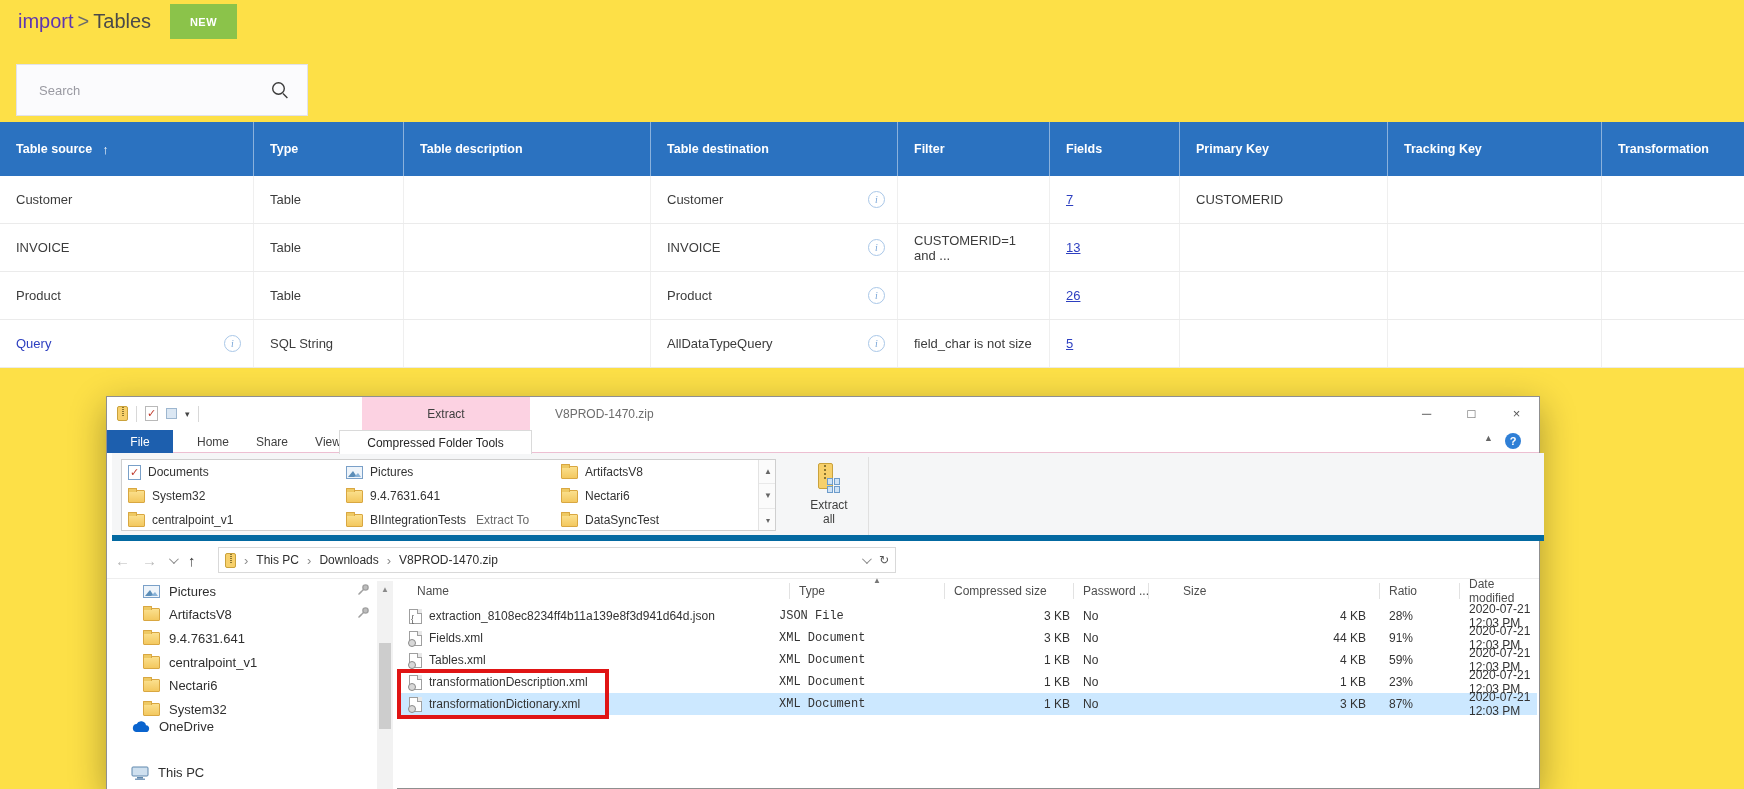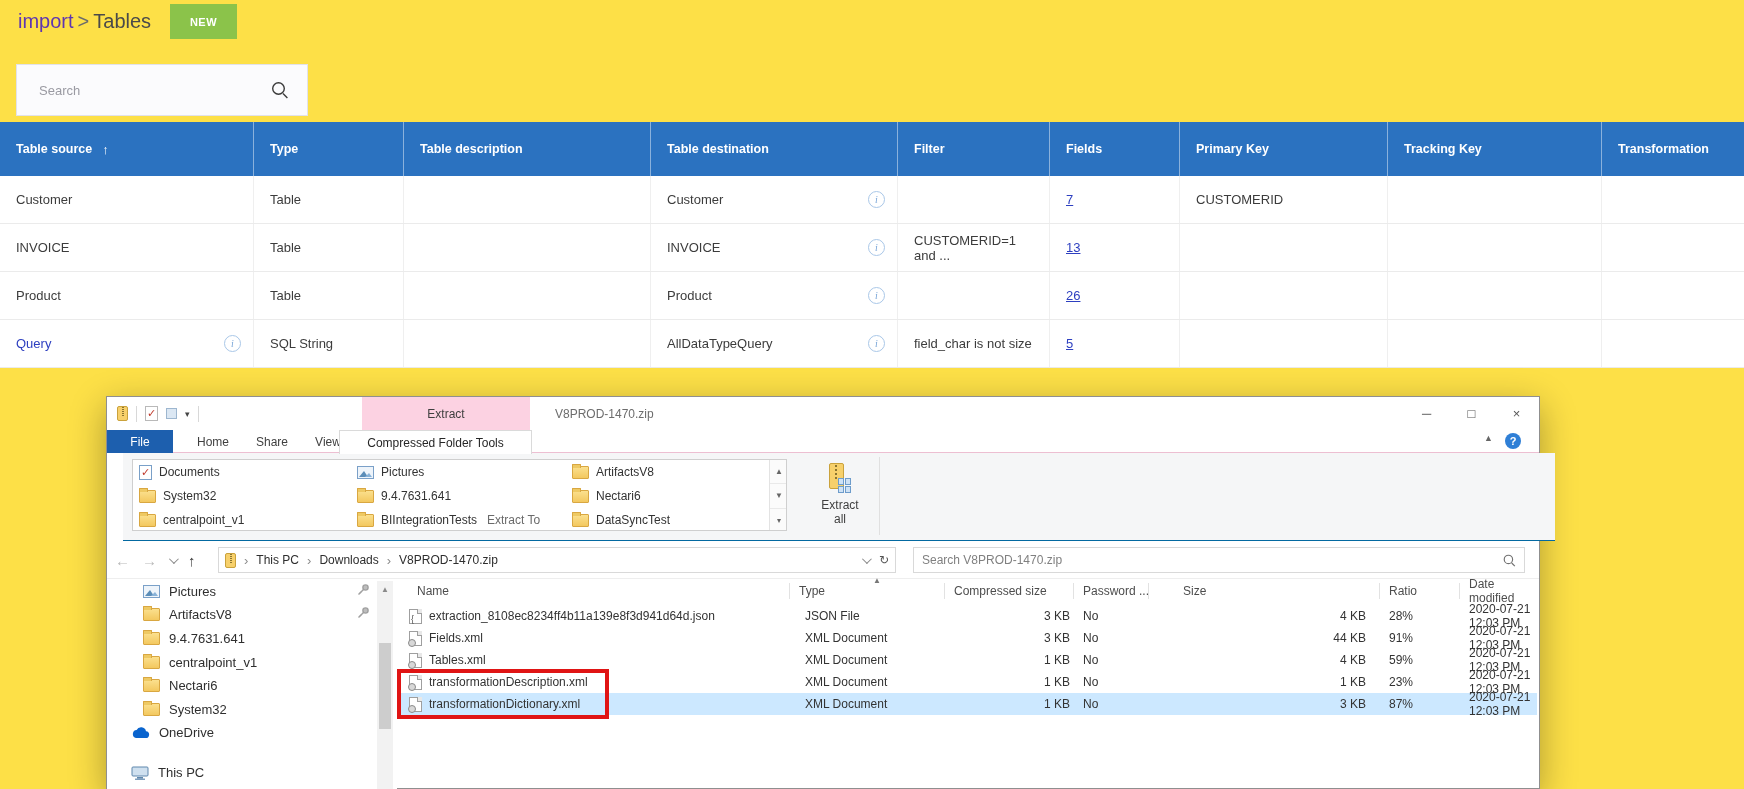--- a/index.html
+++ b/index.html
@@ -70,22 +70,22 @@
           font-size:12px; color:#3f3f3f; cursor:pointer; }
   .tab-file { left:0; width:66px; background:#1d5fae; color:#fff; }
   .tab-home { left:80px; width:52px; } .tab-share { left:138px; width:54px; } .tab-view { left:198px; width:46px; }
   .tab-cft { left:232px; width:193px; background:#fff; border:1px solid #dadada; border-bottom:none;
              height:24px; z-index:2; color:#262626; }
   .ribbon-min { position:absolute; right:46px; top:36px; font-size:9px; color:#666; }
   .help-q { position:absolute; right:18px; top:36px; width:16px; height:16px; border-radius:50%;
             background:#2f7fd6; color:#fff; font-size:11px; font-weight:bold;
             display:flex; align-items:center; justify-content:center; }
   
-  .ribbon { position:absolute; left:16px; top:56px; width:100%; height:88px; background:#f5f6f7;
-            border-bottom:1px solid #0369a1; }
+  .ribbon { position:absolute; left:5px; top:56px; width:100%; height:88px; background:#f5f6f7;
+            border-bottom:6px solid #0369a1; }
   .gallery { position:absolute; left:9px; top:6px; width:655px; height:72px; background:#fff;
              border:1px solid #cfcfcf; overflow:hidden; }
   .g-item { position:absolute; height:24px; display:flex; align-items:center; gap:7px;
             font-size:12px; color:#333; cursor:pointer; }
   .g-scroll { position:absolute; left:636px; top:0; width:19px; height:72px; border-left:1px solid #e3e3e3;
               display:flex; flex-direction:column; background:#fbfbfb; }
   .g-sbtn { flex:1; display:flex; align-items:center; justify-content:center; font-size:8px; color:#666;
             border-bottom:1px solid #e9e9e9; cursor:pointer; }
   .g-sbtn:last-child { border-bottom:none; }
   .grp-sep { position:absolute; left:756px; top:4px; width:1px; height:78px; background:#e0e0e0; }
@@ -138,21 +138,21 @@
                        background:#eec963; border:1px solid #d9a741; border-bottom:none;
                        border-radius:1px 1px 0 0; }
   
   .flist-head { position:absolute; left:290px; top:182px; width:1140px; height:24px; color:#4d4d4d; }
   .fh-cell { position:absolute; top:0; height:24px; display:flex; align-items:center; font-size:12px; }
   .fh-sep { position:absolute; top:4px; width:1px; height:16px; background:#e2e2e2; }
   .fsort { position:absolute; left:476px; top:-3px; font-size:8px; color:#777; }
   .frow { position:absolute; left:290px; width:1140px; height:22px; }
   .frow.sel { background:#cce8ff; }
   .fr-cell { position:absolute; top:0; height:22px; display:flex; align-items:center; font-size:12px; color:#333; }
-  .fr-name { left:12px; gap:7px; } .fr-type { left:408px; }
+  .fr-name { left:12px; gap:7px; } .fr-type { left:382px;font-family:Liberation Mono, monospace; }
   .fr-comp { left:553px; width:120px; justify-content:flex-end; }
   .fr-pwd { left:686px; } .fr-size { left:759px; width:210px; justify-content:flex-end; }
   .fr-ratio { left:992px; } .fr-date { left:1072px; }
   .ico-file { width:13px; height:15px; background:#fff; border:1px solid #9f9f9f; position:relative; flex:0 0 auto; }
   .ico-file:before { content:""; position:absolute; right:-1px; top:-1px; width:4px; height:4px;
                      background:#e8e8e8; border-left:1px solid #9f9f9f; border-bottom:1px solid #9f9f9f; }
   .ico-file.xml:after { content:""; position:absolute; left:-2px; bottom:-2px; width:6px; height:6px;
                         border-radius:50%; background:#d8d8d8; border:1px solid #8a8a8a; }
   .ico-file.json:after { content:"{"; position:absolute; left:1px; bottom:-1px; font-size:9px; color:#555; }
   .redbox { position:absolute; left:290px; top:272px; width:212px; height:50px;
@@ -449,27 +449,20 @@
       <span class="crumb">This PC</span>
       <span class="addr-sep">›</span>
       <span class="crumb">Downloads</span>
       <span class="addr-sep">›</span>
       <span class="crumb">V8PROD-1470.zip</span>
       <span class="addr-right">
         <span class="chev"></span>
         <span>↻</span>
       </span>
     </div>
-    <div class="srch-box">
-      <input type="text" placeholder="Search V8PROD-1470.zip" style="">
-      <svg class="mag" viewBox="0 0 18 18">
-        <circle cx="7.5" cy="7.5" r="5.8" fill="none" stroke="#707070" stroke-width="1.6"></circle>
-        <line x1="12" y1="12.5" x2="16.4" y2="16.9" stroke="#707070" stroke-width="1.6"></line>
-      </svg>
-    </div>
   </div>
 
   <div class="navpane">
     <div class="nav-item ind" style="top:1px;">
       <svg width="17" height="13">
           <rect x="0.5" y="0.5" width="16" height="12" fill="#eef4fa" stroke="#7aa0c8"></rect>
           <polygon points="2,11 7,5 11,11" fill="#5b8db8"></polygon>
           <polygon points="8,11 12,7 15,11" fill="#88b2d8"></polygon>
         </svg>
       <span class="lbl">Pictures</span>
@@ -501,21 +494,21 @@
         <span class="lbl">centralpoint_v1</span>
       </div>
     <div class="nav-item ind" style="top:95px;">
         <span class="ico-folder"></span>
         <span class="lbl">Nectari6</span>
       </div>
     <div class="nav-item ind" style="top:119px;">
         <span class="ico-folder"></span>
         <span class="lbl">System32</span>
       </div>
-    <div class="nav-item root" style="top:142px;">
+    <div class="nav-item root" style="top:136px;">
       <svg width="19" height="12" viewBox="0 0 19 12">
           <path d="M5 11 a4 4 0 0 1 .6-7.9 A5 5 0 0 1 15 4.2 a3.4 3.4 0 0 1-.6 6.8 Z" fill="#0a64ce"></path>
         </svg>
       <span class="lbl">OneDrive</span>
     </div>
     <div class="nav-item root" style="top:182px;">
       <svg width="18" height="14" viewBox="0 0 18 14">
           <rect x="1" y="1" width="16" height="9" rx="1" fill="#cfe0ef" stroke="#5f87ad"></rect>
           <rect x="6" y="11" width="6" height="1.6" fill="#5f87ad"></rect>
           <rect x="4" y="12.6" width="10" height="1.2" fill="#5f87ad"></rect>

